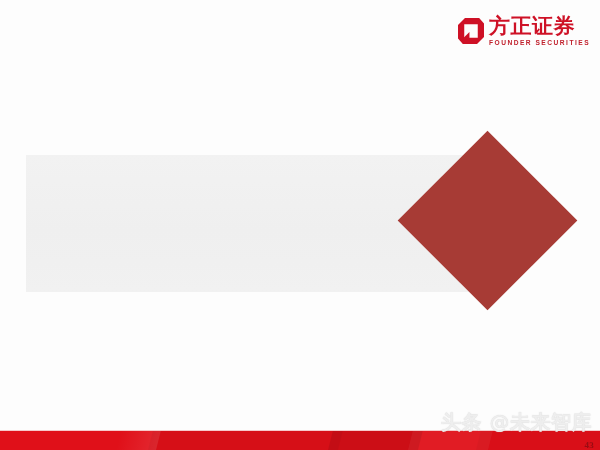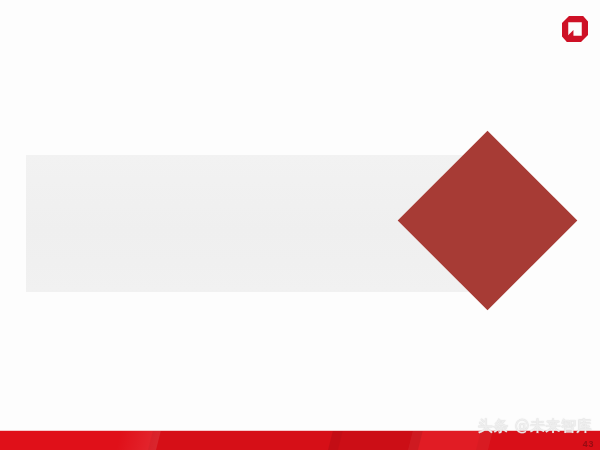--- a/index.html
+++ b/index.html
@@ -159,36 +159,36 @@
     height: 1px;
     background: rgba(224,16,25,0.22);
   }
 
   
   #watermark {
     position: absolute;
     right: 8px;
     bottom: 14px;
     font-family: "DejaVu Sans", "Liberation Sans", sans-serif;
-    font-size: 15px;
+    font-size: 20px;
     font-weight: bold;
     color: rgba(240,240,240,0.92);
     letter-spacing: 0.5px;
     white-space: nowrap;
     text-shadow: 0 0 1px rgba(170,170,170,0.55);
     pointer-events: none;
     margin-left: 8px;
   }
 
   
   #page-number {
     position: absolute;
     right: 6px;
     bottom: 0px;
-    font-family: Liberation Mono, monospace;
+    font-family: Liberation Serif, serif;
     font-size: 9px;
     font-weight: bold;
     color: rgba(140,12,18,0.85);
     letter-spacing: 0.3px;
   }
 </style>
 </head>
 <body>
 
 <div id="slide">
@@ -196,20 +196,24 @@
   <div id="logo">
     <span id="logo-mark">
       <svg viewBox="0 0 100 100" width="26" height="26" aria-hidden="true">
         <path d="M30 6 L78 6 L94 24 L94 70 L70 94 L22 94 L6 76 L6 30 Z" fill="none" stroke="#CE1126" stroke-width="13" stroke-linejoin="miter"></path>
         <path d="M30 6 L78 6 L94 24 L94 70 L70 94 L22 94 L6 76 L6 30 Z" fill="#CE1126" opacity="0"></path>
         <path d="M6 30 L6 76 L22 94 L70 94 L94 70 L94 24 L78 6 L30 6 Z
                  M24 24 L76 24 L76 76 L24 76 Z" fill="#CE1126" fill-rule="evenodd"></path>
         <path d="M14 84 L44 54 L44 84 Z" fill="#CE1126"></path>
       </svg>
     </span>
+    <span id="logo-text-block">
+      <span id="logo-cn">方正证券</span>
+      <span id="logo-en">FOUNDER SECURITIES</span>
+    </span>
   </div>
 
   <div id="title-panel"></div>
 
   <div id="diamond"></div>
 
 
   <div id="band-topline"></div>
   <div id="bottom-band">
     <span class="facet f1"></span>

